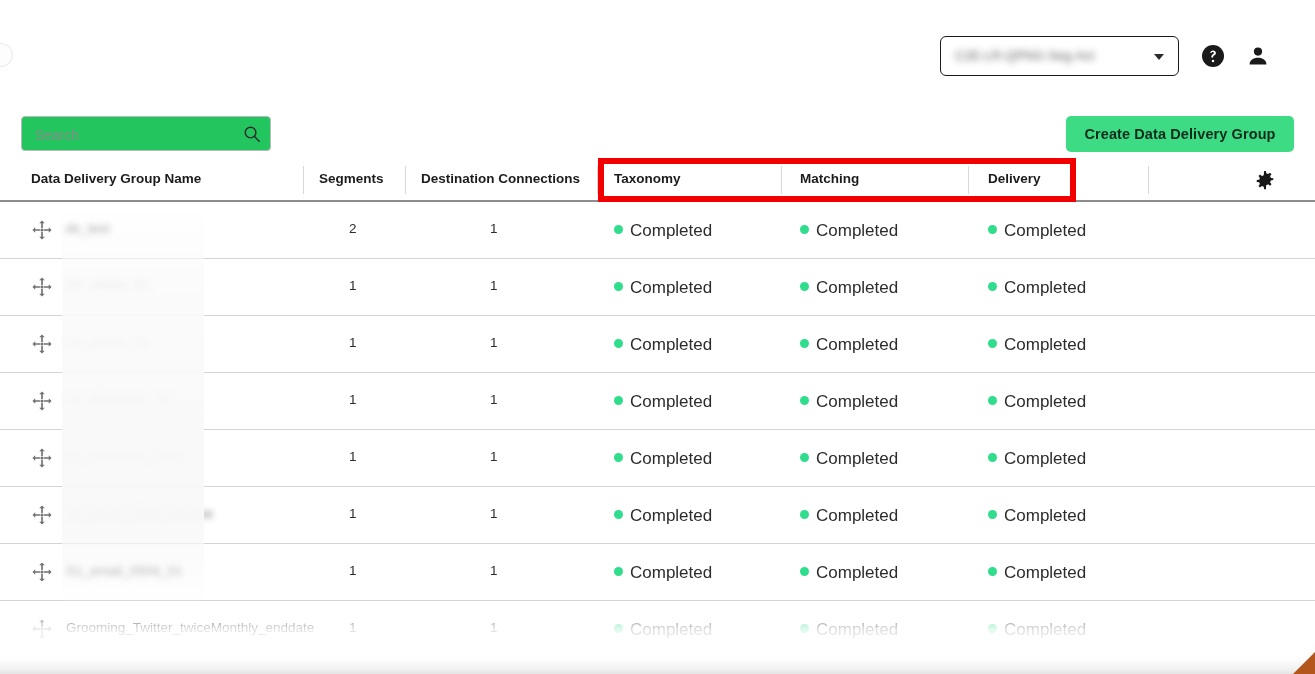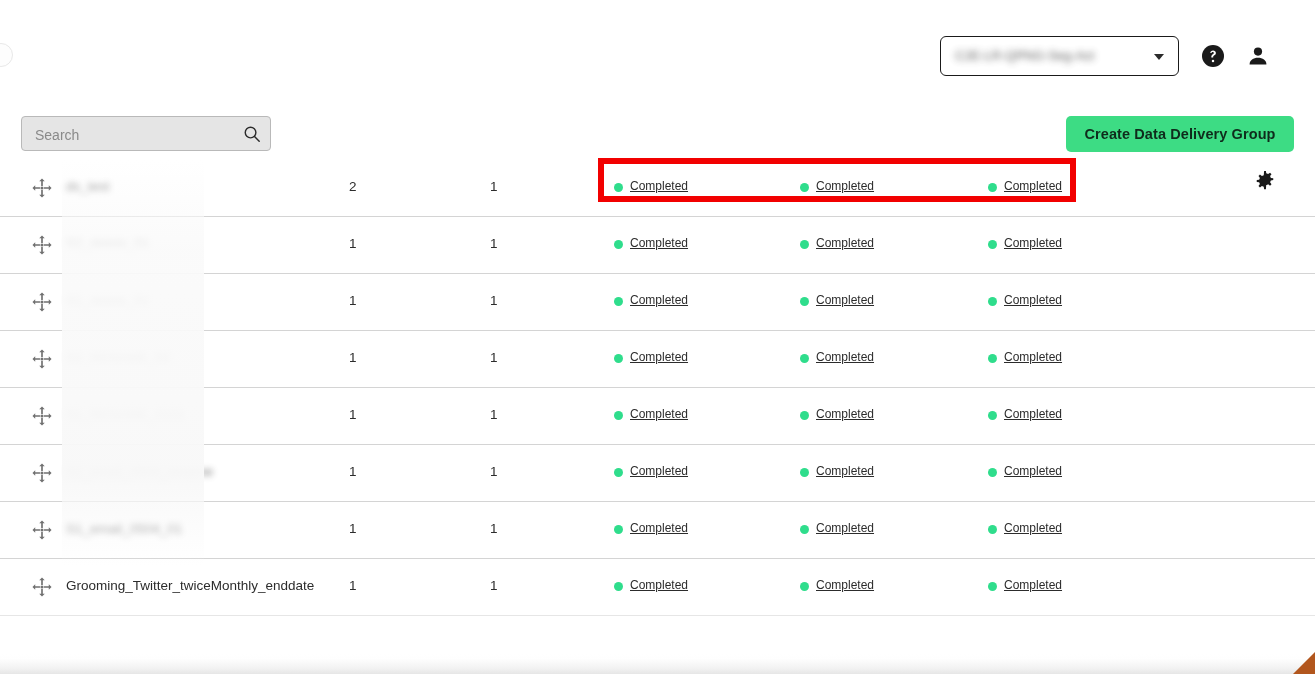--- a/index.html
+++ b/index.html
@@ -94,21 +94,21 @@
   
   .search-box {
     position: absolute;
     left: 21px;
     top: 116px;
     width: 250px;
     height: 35px;
     box-sizing: border-box;
     border: 1px solid #b9b9b9;
     border-radius: 4px;
-    background: #e5e5e5;
+    background: #22c55e;
   }
   .search-box input {
     position: absolute;
     left: 11px;
     top: 0;
     width: 200px;
     height: 33px;
     border: 0;
     outline: none;
     background: transparent;
@@ -205,25 +205,24 @@
   }
   .name-cell.redacted {
     filter: blur(3.4px);
     opacity: .72;
     color: #4a4a4a;
   }
 
   .status {
     position: absolute;
     top: 19px;
-    font-size: 12px;
+    font-size: 17px;
     color: #2c2c2c;
     white-space: nowrap;
     padding-left: 16px;
-    text-decoration: underline;
   }
   .status::before {
     content: "";
     position: absolute;
     left: 0;
     top: 4px;
     width: 9px;
     height: 9px;
     border-radius: 50%;
     background: #2fdd8c;
@@ -335,20 +334,34 @@
         <circle cx="8.4" cy="8.4" r="5.9" fill="none" stroke="#2b2b2b" stroke-width="1.6"></circle>
         <line x1="12.8" y1="12.8" x2="18" y2="18" stroke="#2b2b2b" stroke-width="1.6" stroke-linecap="round"></line>
       </svg>
     </span>
   </div>
 
   <button class="create-btn">Create Data Delivery Group</button>
 
   <div class="table">
 
+    <div class="thead">
+      <div class="th" style="left:31px">Data Delivery Group Name</div>
+      <div class="vdiv" style="left:303px"></div>
+      <div class="th" style="left:319px">Segments</div>
+      <div class="vdiv" style="left:405px"></div>
+      <div class="th" style="left:421px">Destination Connections</div>
+      <div class="vdiv" style="left:597px"></div>
+      <div class="th" style="left:614px">Taxonomy</div>
+      <div class="vdiv" style="left:781px"></div>
+      <div class="th" style="left:800px">Matching</div>
+      <div class="vdiv" style="left:968px"></div>
+      <div class="th" style="left:988px">Delivery</div>
+      <div class="vdiv" style="left:1148px"></div>
+    </div>
 
     <div class="rows" id="rows-container">
         <div class="row">
           <span class="row-icon"><svg viewBox="0 0 24 24" width="22" height="22" aria-hidden="true">
               <path fill="currentColor" d="M12 1.6l3 3h-2.1v5.2h-1.8V4.6H9zM1.6 12l3-3v2.1h5.2v1.8H4.6v2.1zM22.4 12l-3 3v-2.1h-5.2v-1.8h5.2V9zM12 22.4l-3-3h2.1v-5.2h1.8v5.2h2.1z"></path>
               <circle cx="12" cy="12" r="1.7" fill="currentColor"></circle>
             </svg></span>
           <span class="cell name-cell redacted" style="left: 66px;">ds_test</span>
           <span class="cell num" style="left: 349px;">2</span>
           <span class="cell num" style="left: 490px;">1</span>

